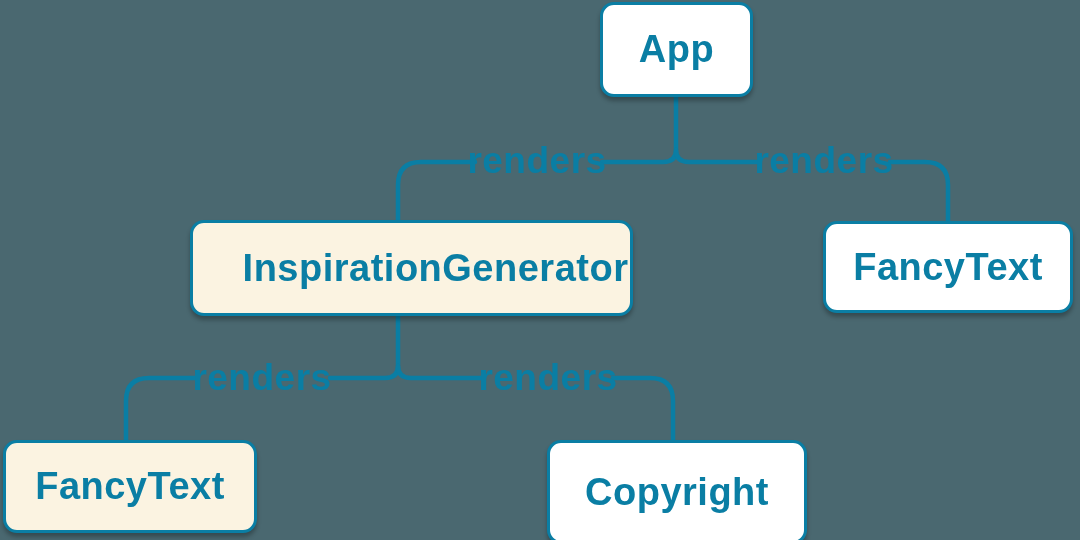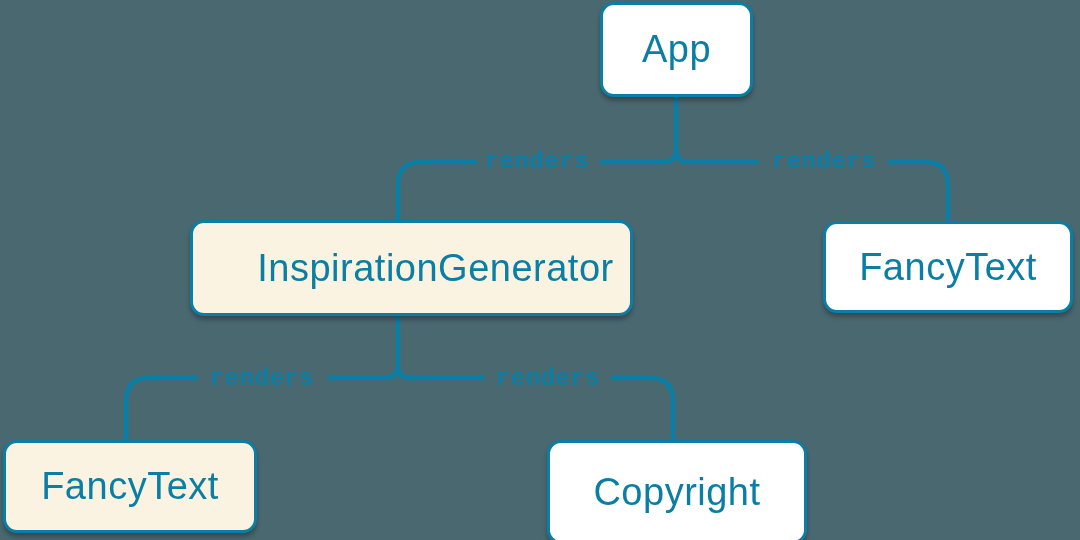--- a/index.html
+++ b/index.html
@@ -20,36 +20,35 @@
   .edges{
     position:absolute;left:0;top:0;width:1080px;height:540px;z-index:1;
   }
   .edges path{
     stroke:var(--line);stroke-width:4.5;fill:none;stroke-linecap:round;
   }
   .node{
     position:absolute;z-index:2;
     display:flex;align-items:center;justify-content:center;
     border:3.5px solid var(--line);border-radius:14px;
-    color:var(--line);font-size:38px;font-weight:400;letter-spacing:.5px;
+    color:var(--line);font-size:38px;font-weight:700;letter-spacing:.5px;
     box-shadow:0 4px 4px rgba(0,0,0,.28);
     box-sizing:border-box;
   }
   .node.white{background:var(--white);}
   .node.cream{background:var(--cream);}
   .node-app{left:600px;top:2px;width:153px;height:95px;}
   .node-inspiration{left:190px;top:220px;width:443px;height:96px;padding-left:48px;}
   .node-fancy-right{left:823px;top:221px;width:250px;height:92px;}
   .node-fancy-left{left:3px;top:440px;width:254px;height:93px;}
   .node-copyright{left:547px;top:440px;width:260px;height:104px;}
   .edge-label{
     position:absolute;z-index:2;transform:translate(-50%,-50%);
-    color:var(--line);font-size:24px;font-weight:700;letter-spacing:.5px;
+    color:var(--line);font-size:37px;font-weight:700;letter-spacing:.5px;
     white-space:nowrap;
-    font-family:Liberation Mono, monospace;
   }
   .label-1{left:537px;top:161px;}
   .label-2{left:824px;top:161px;}
   .label-3{left:262px;top:378px;}
   .label-4{left:548px;top:378px;}
 </style>
 </head>
 <body>
 
 <div class="canvas">

